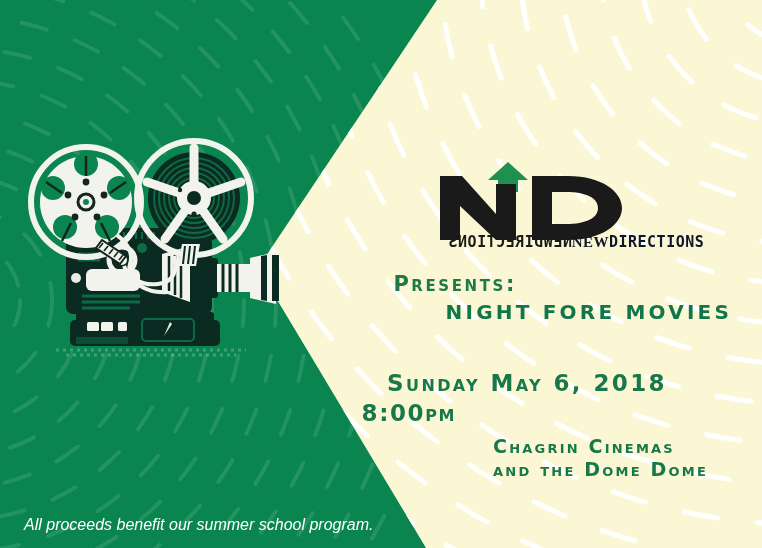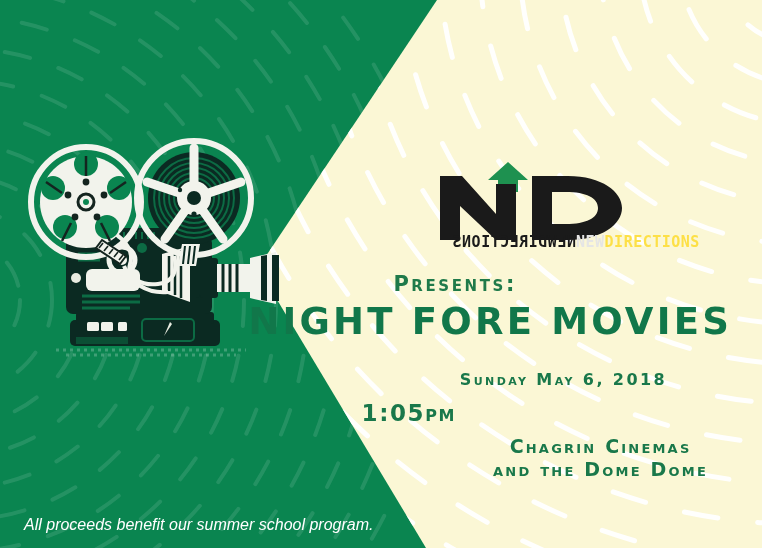--- a/index.html
+++ b/index.html
@@ -47,52 +47,52 @@
 
   .presents {
     position:absolute; right:245px; top:272px;
     font-size:21px; letter-spacing:2.6px;
     color:#1f7a4a; font-weight:bold;
     font-variant:small-caps;
     font-family:"DejaVu Sans", sans-serif;
   }
   .title {
     position:absolute; right:30px; top:300px;
-    font-size:37px; letter-spacing:3.2px;
+    font-size:20px; letter-spacing:3.2px;
     color:#11774a; font-weight:bold;
     font-family:"DejaVu Sans", sans-serif;
     white-space:nowrap;
   }
   .anniv {
     position:absolute; right:213px; top:334px;
     font-size:25px; font-style:italic; font-weight:bold;
     color:#1b1b1b;
     font-family:"DejaVu Serif", serif;
     white-space:nowrap;
   }
   .anniv sup { font-size:0.55em; vertical-align:super; }
 
   .date {
     position:absolute; right:95px; top:370px;
-    font-size:16px; letter-spacing:2.4px; font-weight:bold;
+    font-size:23px; letter-spacing:2.4px; font-weight:bold;
     color:#19784a; font-variant:small-caps;
     font-family:"DejaVu Sans", sans-serif;
     white-space:nowrap;
   }
   .time {
     position:absolute; right:306px; top:400px;
     font-size:23px; letter-spacing:1.6px; font-weight:bold;
     color:#19784a; font-variant:small-caps;
     font-family:"DejaVu Sans", sans-serif;
     white-space:nowrap;
   }
 
   .venue {
     position:absolute; right:54px; top:435px;
-    text-align:center;
+    text-align:left;
     font-size:19px; letter-spacing:2.2px; font-weight:bold;
     line-height:1.21;
     color:#19784a; font-variant:small-caps;
     font-family:"DejaVu Sans", sans-serif;
     white-space:nowrap;
   }
   .venue div { display:block; }
 
   .footnote {
     position:absolute; left:24px; bottom:14px;
@@ -319,35 +319,35 @@
       <path d="M24,18 L24,82 L44,82 L44,48 L80,82 L100,82 L100,26 L80,26 L80,56 L46,18 Z" fill="#1a1a1a"></path>
 
       <path d="M116,18 L116,82 L152,82 C186,82 206,66 206,50 C206,34 186,18 152,18 Z
                M136,34 L150,34 C170,34 182,40 182,50 C182,60 170,66 150,66 L136,66 Z" fill="#1a1a1a" fill-rule="evenodd"></path>
     </svg>
     <div style="position:absolute; left:0; top:74px; width:320px; height:20px;
                 display:flex; justify-content:center; align-items:center;
                 font-family:'DejaVu Sans Mono', monospace; font-weight:bold;
                 font-size:15px; letter-spacing:0.5px; white-space:nowrap;">
       <span style="color:#1a1a1a; transform:scaleX(-1); display:inline-block;">NEWDIRECTIONS</span>
-        <span style="color:#e5e5e5;">NEW</span>
-        <span style="color:#fde047;">DIRECTIONS</span>
+        <span style="color:#0f172a;font-family:Liberation Serif, serif;">NEW</span>
+        <span style="color:#0f172a;">DIRECTIONS</span>
     </div>
   </div>
 
   <div class="content">
 
     <div class="presents">Presents:</div>
 
     <div class="title">NIGHT FORE MOVIES</div>
 
 
     <div class="date">Sunday May 6, 2018</div>
 
-    <div class="time">1:05pm</div>
+    <div class="time">8:00pm</div>
 
     <div class="venue">
       <div>Chagrin Cinemas</div>
       <div>and the Dome Dome</div>
     </div>
   </div>
 
   <div class="footnote">All proceeds benefit our summer school program.</div>
 
 </div>

